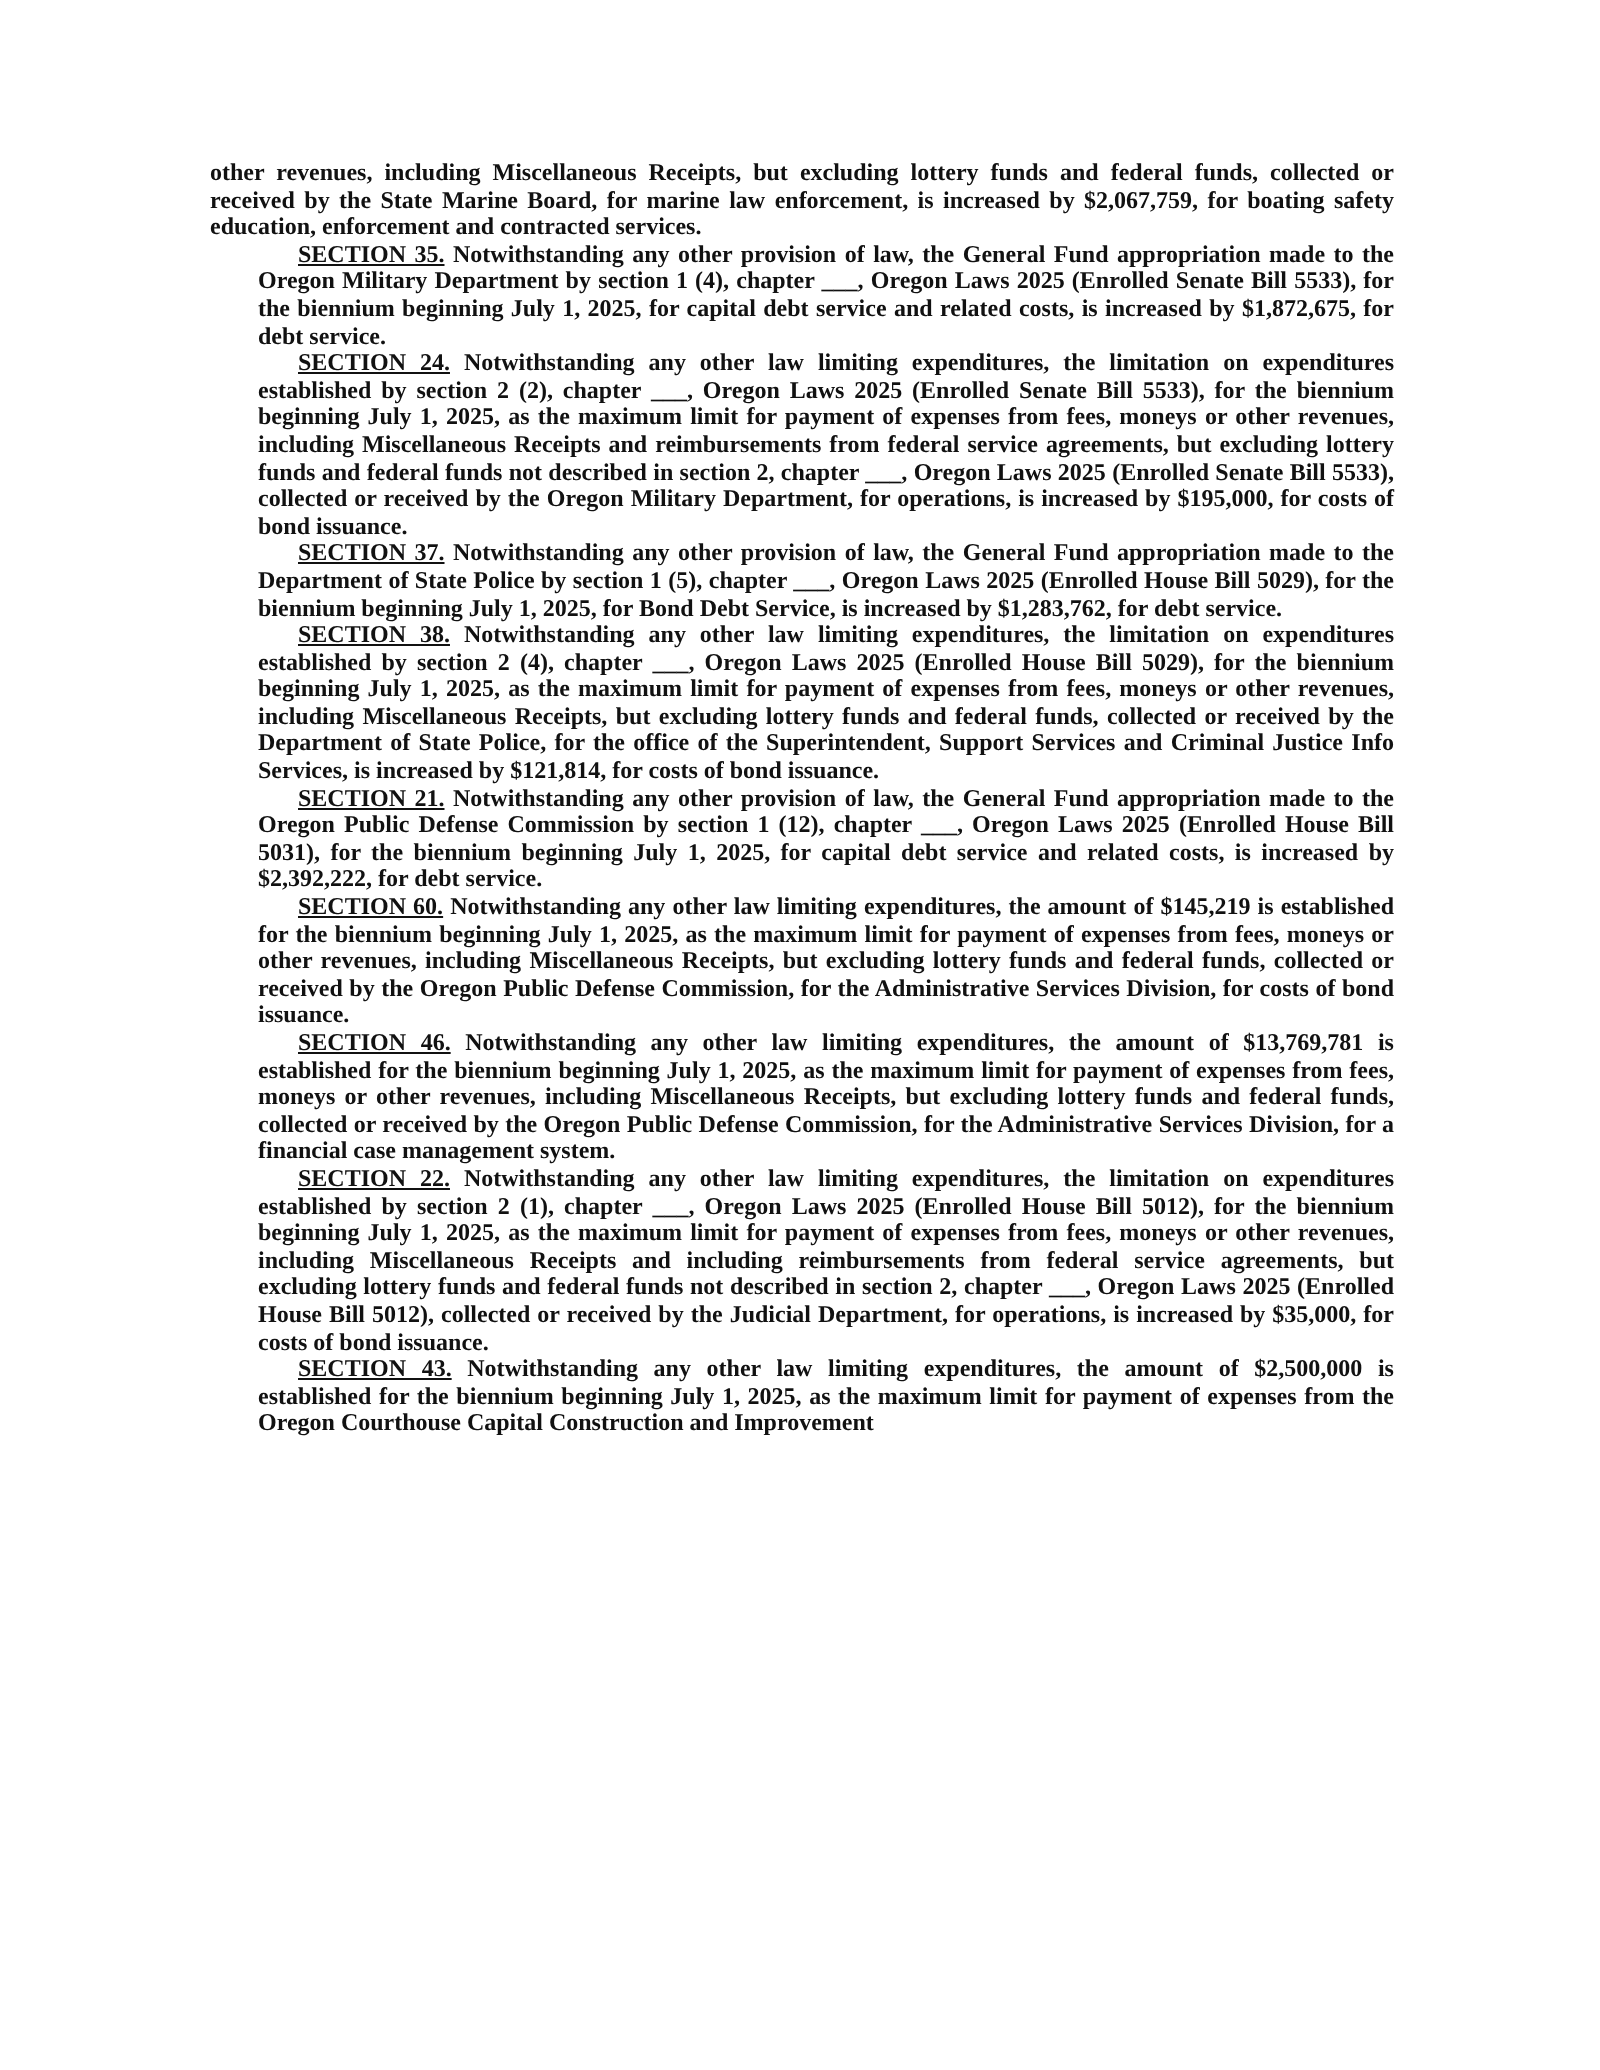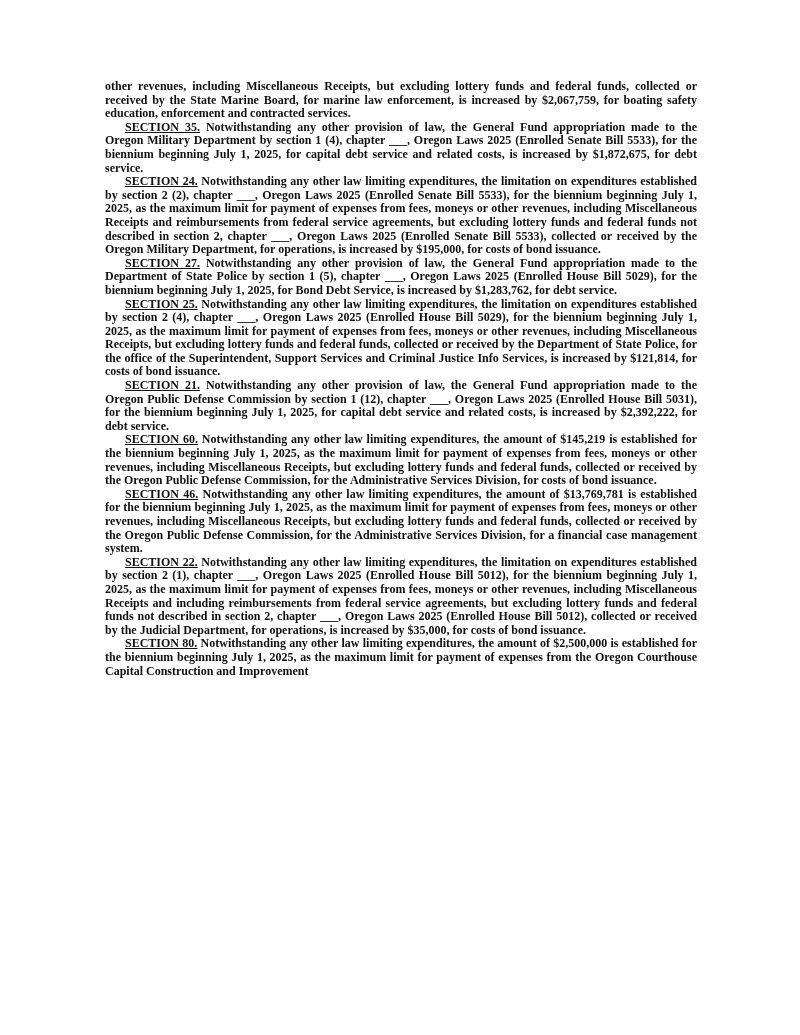--- a/index.html
+++ b/index.html
@@ -25,20 +25,21 @@
     line-height: 13.6px;
     font-weight: bold;
     text-align: justify;
   }
   .content p {
     margin: 0;
     padding: 0;
   }
   p.section-paragraph {
     text-indent: 20px;
+    margin-left: 24px;
   }
   .section-label {
     text-decoration: underline;
   }
   .footer {
     position: absolute;
     top: 893px;
     left: 105px;
     width: 592px;
     font-size: 12px;
@@ -59,26 +60,26 @@
       <span class="section-label">SECTION 35.</span>
       <span>Notwithstanding any other provision of law, the General Fund appropriation made to the Oregon Military Department by section 1 (4), chapter ___, Oregon Laws 2025 (Enrolled Senate Bill 5533), for the biennium beginning July 1, 2025, for capital debt service and related costs, is increased by $1,872,675, for debt service.</span>
     </p>
 
     <p class="section-paragraph">
       <span class="section-label">SECTION 24.</span>
       <span>Notwithstanding any other law limiting expenditures, the limitation on expenditures established by section 2 (2), chapter ___, Oregon Laws 2025 (Enrolled Senate Bill 5533), for the biennium beginning July 1, 2025, as the maximum limit for payment of expenses from fees, moneys or other revenues, including Miscellaneous Receipts and reimbursements from federal service agreements, but excluding lottery funds and federal funds not described in section 2, chapter ___, Oregon Laws 2025 (Enrolled Senate Bill 5533), collected or received by the Oregon Military Department, for operations, is increased by $195,000, for costs of bond issuance.</span>
     </p>
 
     <p class="section-paragraph">
-      <span class="section-label">SECTION 27.</span>
+      <span class="section-label">SECTION 37.</span>
       <span>Notwithstanding any other provision of law, the General Fund appropriation made to the Department of State Police by section 1 (5), chapter ___, Oregon Laws 2025 (Enrolled House Bill 5029), for the biennium beginning July 1, 2025, for Bond Debt Service, is increased by $1,283,762, for debt service.</span>
     </p>
 
     <p class="section-paragraph">
-      <span class="section-label">SECTION 25.</span>
+      <span class="section-label">SECTION 38.</span>
       <span>Notwithstanding any other law limiting expenditures, the limitation on expenditures established by section 2 (4), chapter ___, Oregon Laws 2025 (Enrolled House Bill 5029), for the biennium beginning July 1, 2025, as the maximum limit for payment of expenses from fees, moneys or other revenues, including Miscellaneous Receipts, but excluding lottery funds and federal funds, collected or received by the Department of State Police, for the office of the Superintendent, Support Services and Criminal Justice Info Services, is increased by $121,814, for costs of bond issuance.</span>
     </p>
 
     <p class="section-paragraph">
       <span class="section-label">SECTION 21.</span>
       <span>Notwithstanding any other provision of law, the General Fund appropriation made to the Oregon Public Defense Commission by section 1 (12), chapter ___, Oregon Laws 2025 (Enrolled House Bill 5031), for the biennium beginning July 1, 2025, for capital debt service and related costs, is increased by $2,392,222, for debt service.</span>
     </p>
 
     <p class="section-paragraph">
       <span class="section-label">SECTION 60.</span>
@@ -89,21 +90,21 @@
       <span class="section-label">SECTION 46.</span>
       <span>Notwithstanding any other law limiting expenditures, the amount of $13,769,781 is established for the biennium beginning July 1, 2025, as the maximum limit for payment of expenses from fees, moneys or other revenues, including Miscellaneous Receipts, but excluding lottery funds and federal funds, collected or received by the Oregon Public Defense Commission, for the Administrative Services Division, for a financial case management system.</span>
     </p>
 
     <p class="section-paragraph">
       <span class="section-label">SECTION 22.</span>
       <span>Notwithstanding any other law limiting expenditures, the limitation on expenditures established by section 2 (1), chapter ___, Oregon Laws 2025 (Enrolled House Bill 5012), for the biennium beginning July 1, 2025, as the maximum limit for payment of expenses from fees, moneys or other revenues, including Miscellaneous Receipts and including reimbursements from federal service agreements, but excluding lottery funds and federal funds not described in section 2, chapter ___, Oregon Laws 2025 (Enrolled House Bill 5012), collected or received by the Judicial Department, for operations, is increased by $35,000, for costs of bond issuance.</span>
     </p>
 
     <p class="section-paragraph">
-      <span class="section-label">SECTION 80.</span>
+      <span class="section-label">SECTION 43.</span>
       <span>Notwithstanding any other law limiting expenditures, the amount of $2,500,000 is established for the biennium beginning July 1, 2025, as the maximum limit for payment of expenses from the Oregon Courthouse Capital Construction and Improvement</span>
     </p>
 
   </div>
 
   <div class="footer">
     <span>Enrolled House Bill 5006 (HB 5006-A)</span>
     <span>Page 5</span>
   </div>
 </div>

